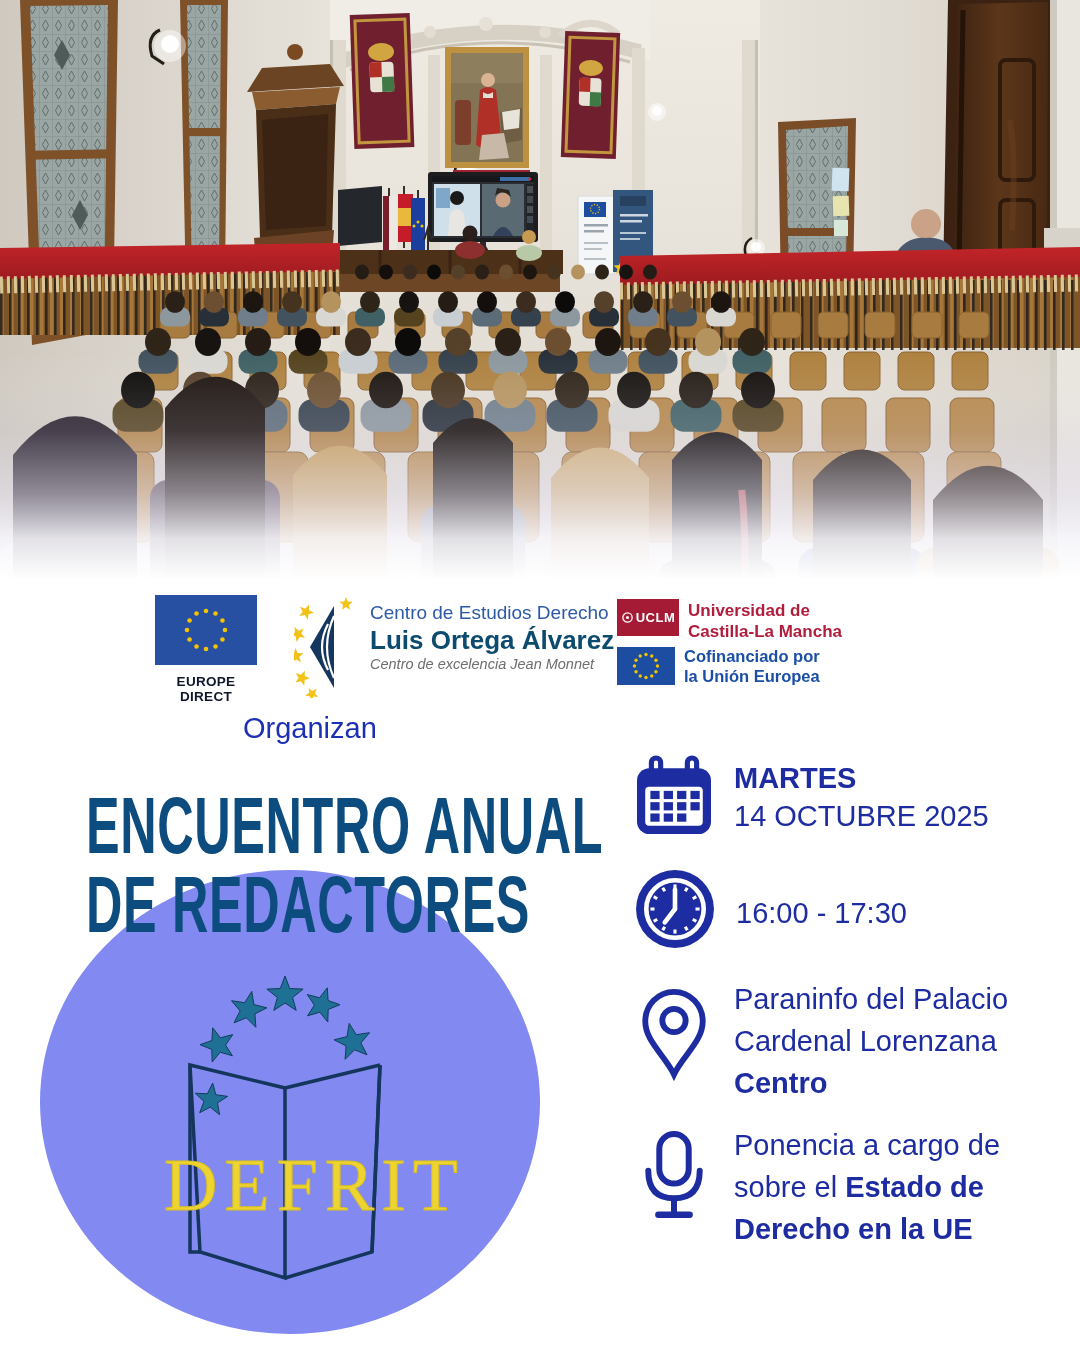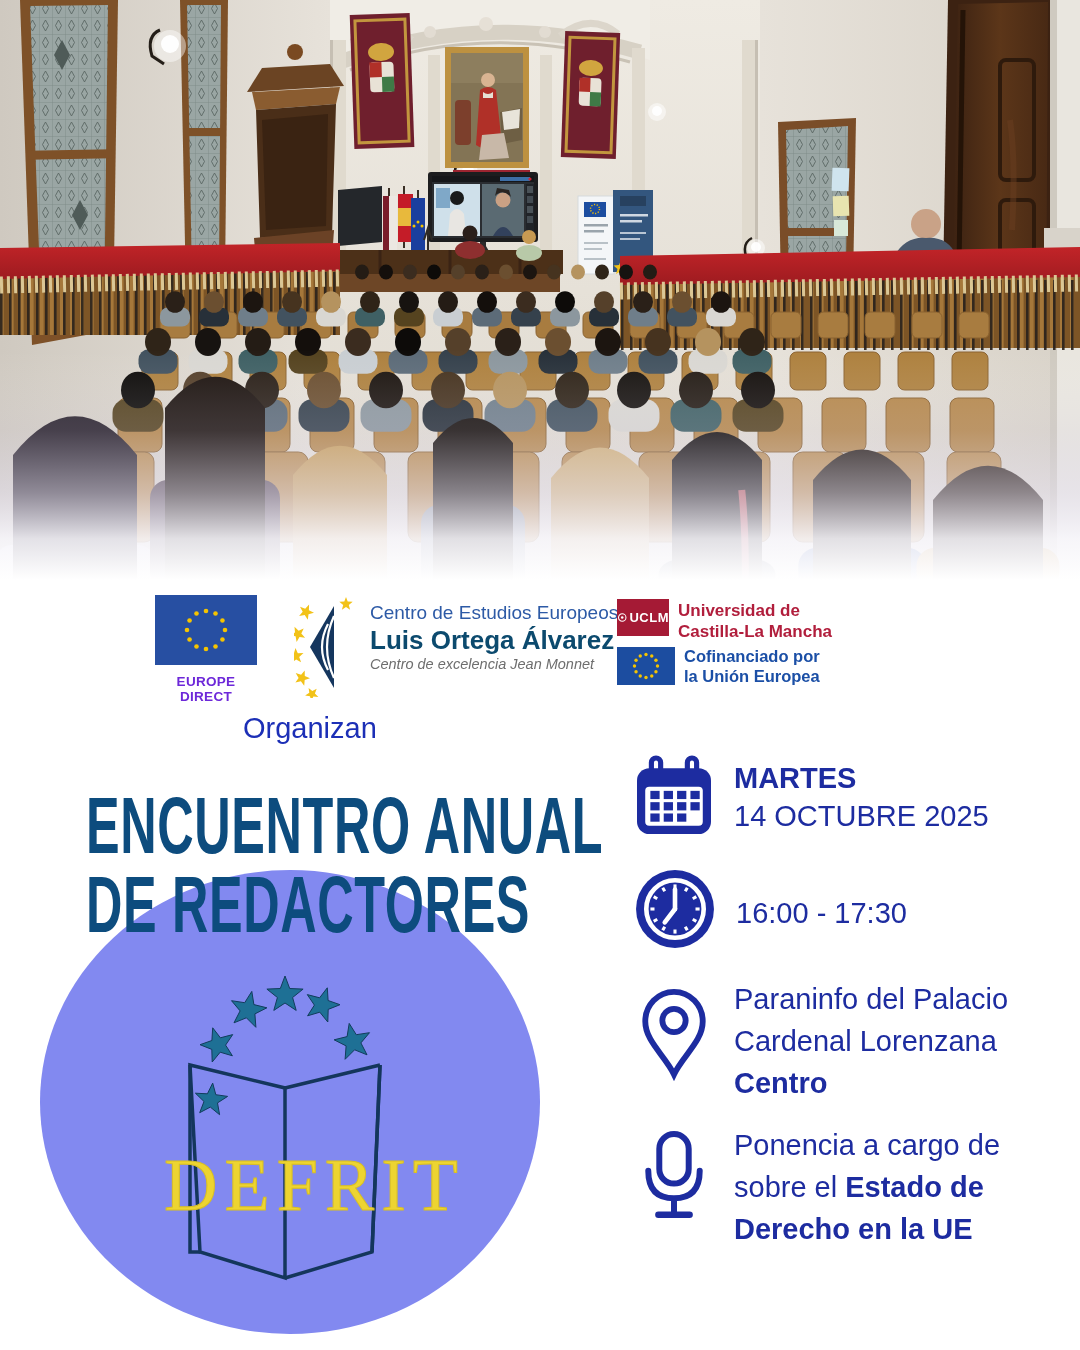--- a/index.html
+++ b/index.html
@@ -3,28 +3,28 @@
 <meta charset="utf-8">
 <style>
   html,body{margin:0;padding:0;background:#fff;}
   #poster{position:relative;width:1080px;height:1350px;background:#ffffff;overflow:hidden;
           font-family:"Liberation Sans",sans-serif;}
   
   #photo{position:absolute;left:0;top:0;width:1080px;height:580px;display:block;}
   
   .ed-block{position:absolute;left:150px;top:595px;width:112px;text-align:center;}
   .ed-flag{position:relative;width:102px;height:70px;margin:0 auto;background:#274fa2;}
-  .ed-label{margin-top:9px;font-size:13.5px;font-weight:bold;color:#6d28d9;letter-spacing:.3px;}
+  .ed-label{margin-top:9px;font-size:13.5px;font-weight:bold;color:#0f172a;letter-spacing:.3px;}
   .cee-block{position:absolute;left:294px;top:596px;display:flex;gap:10px;}
   .cee-text{padding-top:6px;}
   .cee-l1{font-size:19px;color:#2d5aa6;}
   .cee-l2{font-size:26px;font-weight:bold;color:#0c4a6e;margin-top:1px;}
   .cee-l3{font-size:14.5px;font-style:italic;color:#6e6e6e;}
   .uclm-block{position:absolute;left:617px;top:599px;display:flex;gap:9px;align-items:flex-start;}
-  .uclm-box{width:52px;height:37px;background:#a51a35;color:#fff;display:flex;align-items:center;
+  .uclm-box{width:62px;height:37px;background:#a51a35;color:#fff;display:flex;align-items:center;
             justify-content:center;gap:2px;font-size:13px;font-weight:bold;letter-spacing:.5px;}
   .uclm-text{font-size:17px;font-weight:bold;color:#b11e3c;line-height:21px;padding-top:1px;}
   .cof-block{position:absolute;left:617px;top:645px;display:flex;gap:9px;align-items:center;}
   .cof-flag{position:relative;width:58px;height:38px;background:#1c4da0;}
   .cof-text{font-size:16.5px;font-weight:bold;color:#1b4fa6;line-height:20px;padding-top:1px;}
   .organizan{position:absolute;left:243px;top:712px;font-size:29px;color:#1c2fb6;}
   
   .big-circle{position:absolute;left:40px;top:870px;width:500px;height:464px;border-radius:50%;
               background:#8289f0;}
   .main-title{position:absolute;left:86px;top:786px;margin:0;font-size:80px;line-height:79px;
@@ -511,21 +511,21 @@
           <path d="M9.7,32.4L7.3,37.5L11.1,41.7L5.5,41.0L2.6,45.9L1.6,40.3L-3.9,39.1L1.0,36.4L0.5,30.8L4.6,34.7Z" fill="#f2c218"></path>
           <path d="M9.5,57.1L5.2,60.9L7.1,66.2L2.2,63.4L-2.3,66.7L-1.1,61.2L-5.7,58.0L-0.1,57.4L1.5,52.0L3.8,57.2Z" fill="#f2c218"></path>
           <path d="M16.0,82.2L10.7,84.1L10.2,89.7L6.9,85.2L1.4,86.5L4.6,81.9L1.7,77.1L7.1,78.8L10.7,74.5L10.8,80.1Z" fill="#f2c218"></path>
           <path d="M24.4,100.9L19.4,100.6L17.2,105.0L16.0,100.2L11.1,99.4L15.3,96.8L14.6,91.9L18.3,95.1L22.7,92.8L20.9,97.4Z" fill="#f2c218"></path>
         </g>
       <polygon points="40,10 40,92 16,51" fill="#15365e"></polygon>
       <path d="M34,28 Q22,51 34,74" stroke="#fff" stroke-width="2.2" fill="none"></path>
       <path d="M40,20 Q26,51 40,82" stroke="#fff" stroke-width="2.2" fill="none"></path>
     </svg>
     <div class="cee-text">
-      <div class="cee-l1">Centro de Estudios Europeos</div>
+      <div class="cee-l1">Centro de Estudios Derecho</div>
       <div class="cee-l2">Luis Ortega Álvarez</div>
       <div class="cee-l3">Centro de excelencia Jean Monnet</div>
     </div>
   </div>
 
   <div class="uclm-block">
     <div class="uclm-box">
       <svg width="13" height="13" viewBox="0 0 14 14">
         <circle cx="7" cy="7" r="5" fill="none" stroke="#fff" stroke-width="1.4"></circle>
         <circle cx="7" cy="7" r="1.7" fill="#fff"></circle>

